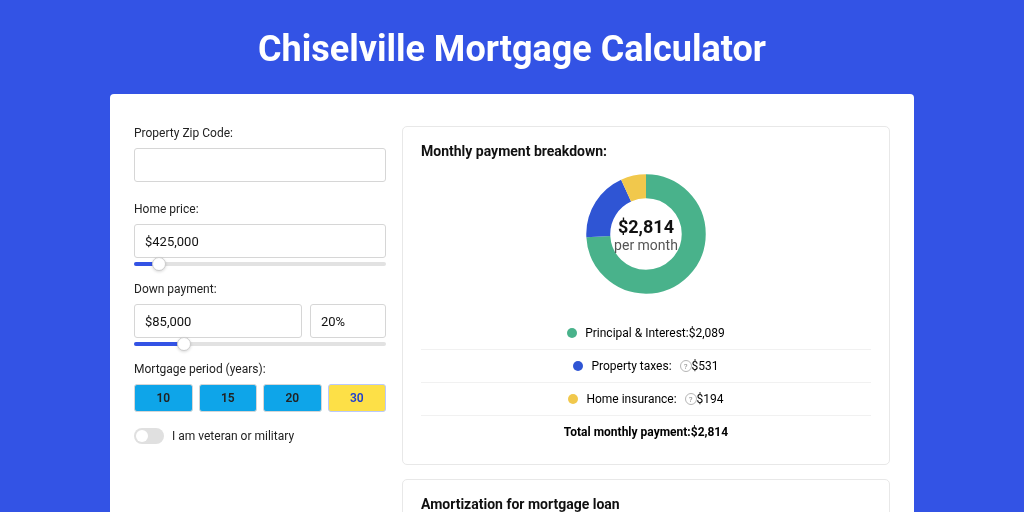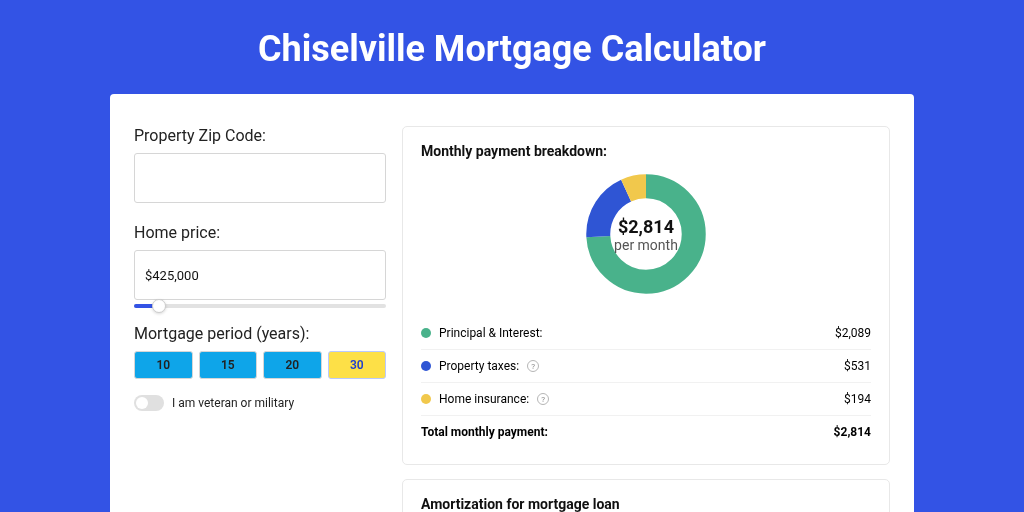--- a/index.html
+++ b/index.html
@@ -1,22 +1,22 @@
 <!DOCTYPE html>
 <html><head>
 <meta charset="utf-8">
 <style>
   *{box-sizing:border-box;margin:0;padding:0;font-family:-apple-system,BlinkMacSystemFont,"Segoe UI",Roboto,Arial,sans-serif}
   body{background:#3353e5;width:1024px;height:512px;overflow:hidden}
   .page-title{color:#fff;font-size:36px;font-weight:700;text-align:center;padding:28px 0 24px}
   .card{background:#fff;margin:0 110px;height:600px;border-radius:4px 4px 0 0;display:flex;padding:32px 24px}
   .left{width:252px;flex-shrink:0}
   .right{flex:1;margin-left:16px}
-  .field-label{font-size:16px;color:#222;margin-bottom:8px;display:block}
-  .text-input{width:100%;height:50px;border:1px solid #d6d6d6;border-radius:3px;padding:0 10px;font-size:13px;color:#111;margin-bottom:4px}
+  .field-label{font-size:12px;color:#222;margin-bottom:8px;display:block}
+  .text-input{width:100%;height:34px;border:1px solid #d6d6d6;border-radius:3px;padding:0 10px;font-size:13px;color:#111;margin-bottom:4px}
   .slider-track{position:relative;height:4px;background:#e2e2e2;border-radius:2px;margin-bottom:14px}
   .slider-fill{position:absolute;left:0;top:0;height:100%;background:#3353e5;border-radius:2px}
   .slider-thumb{position:absolute;top:50%;width:14px;height:14px;background:#fff;border:1px solid #ccc;border-radius:50%;transform:translate(-50%,-50%);box-shadow:0 1px 3px rgba(0,0,0,.15)}
   .dp-row{display:flex;gap:8px}
   .dp-row .text-input:first-child{flex:1}
   .dp-row .text-input:last-child{width:76px}
   .term-row{display:flex;gap:6px}
   .term-btn{flex:1;height:28px;border:1px solid #d6d6d6;border-radius:3px;background:#0ea5e9;font-size:12px;font-weight:600;color:#222;cursor:pointer}
   .term-btn.active{background:#fde047;border-color:#b9c9ff;color:#1e3fcf}
   .toggle-row{display:flex;align-items:center;margin-top:14px}
@@ -24,21 +24,21 @@
   .toggle-knob{position:absolute;left:2px;top:2px;width:12px;height:12px;background:#fff;border-radius:50%}
   .toggle-label{font-size:12px;color:#222}
   .panel{border:1px solid #e8e8e8;border-radius:5px;padding:16px 18px;margin-bottom:14px}
   .panel-title{font-size:14px;font-weight:700;color:#111;margin-bottom:12px}
   .donut-wrap{display:flex;justify-content:center;margin:8px 0 20px}
   .donut{position:relative;width:126px;height:126px}
   .donut svg{transform:rotate(-90deg)}
   .donut-center{position:absolute;inset:0;display:flex;flex-direction:column;align-items:center;justify-content:center}
   .donut-amount{font-size:18px;font-weight:700;color:#111}
   .donut-sub{font-size:14px;color:#555}
-  .brk-row{display:flex;align-items:center;justify-content:space-between;padding:9px 0;font-size:12px;border-bottom:1px solid #f1f1f1}
+  .brk-row{display:flex;align-items:center;justify-content:center;padding:9px 0;font-size:12px;border-bottom:1px solid #f1f1f1}
   .brk-row:last-child{border-bottom:none}
   .brk-left{display:flex;align-items:center;gap:8px}
   .dot{width:10px;height:10px;border-radius:50%}
   .info-icon{display:inline-flex;align-items:center;justify-content:center;width:12px;height:12px;border:1px solid #b6b6b6;border-radius:50%;font-size:8px;color:#888}
   .brk-total .brk-label,.brk-total .brk-val{font-weight:700}
   .group{margin-bottom:16px}
 </style>
 </head>
 <body>
 
@@ -55,20 +55,31 @@
 
     <div class="group">
       <label class="field-label">Home price:</label>
       <input class="text-input" value="$425,000" style="">
       <div class="slider-track">
         <div class="slider-fill" style="width:10%"></div>
         <div class="slider-thumb" style="left:10%"></div>
       </div>
     </div>
 
+    <div class="group">
+      <label class="field-label">Down payment:</label>
+      <div class="dp-row">
+        <input class="text-input" value="$85,000" style="">
+        <input class="text-input" value="20%" style="">
+      </div>
+      <div class="slider-track">
+        <div class="slider-fill" style="width:20%"></div>
+        <div class="slider-thumb" style="left:20%"></div>
+      </div>
+    </div>
 
 
     <div class="group">
       <label class="field-label">Mortgage period (years):</label>
       <div class="term-row">
         <button class="term-btn">10</button>
         <button class="term-btn">15</button>
         <button class="term-btn">20</button>
         <button class="term-btn active">30</button>
       </div>

